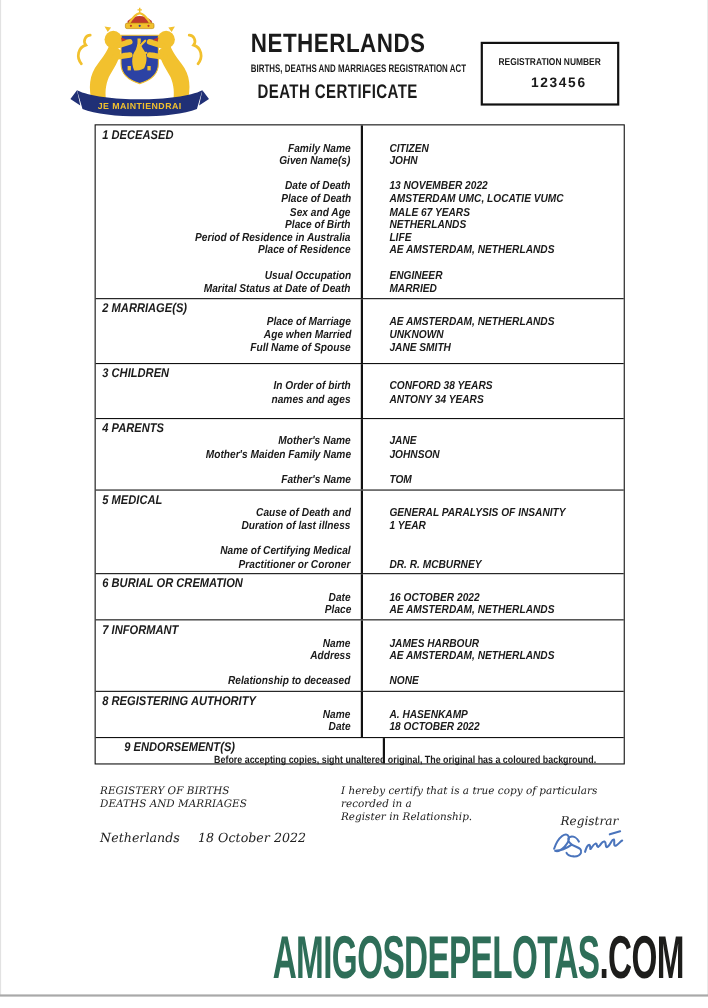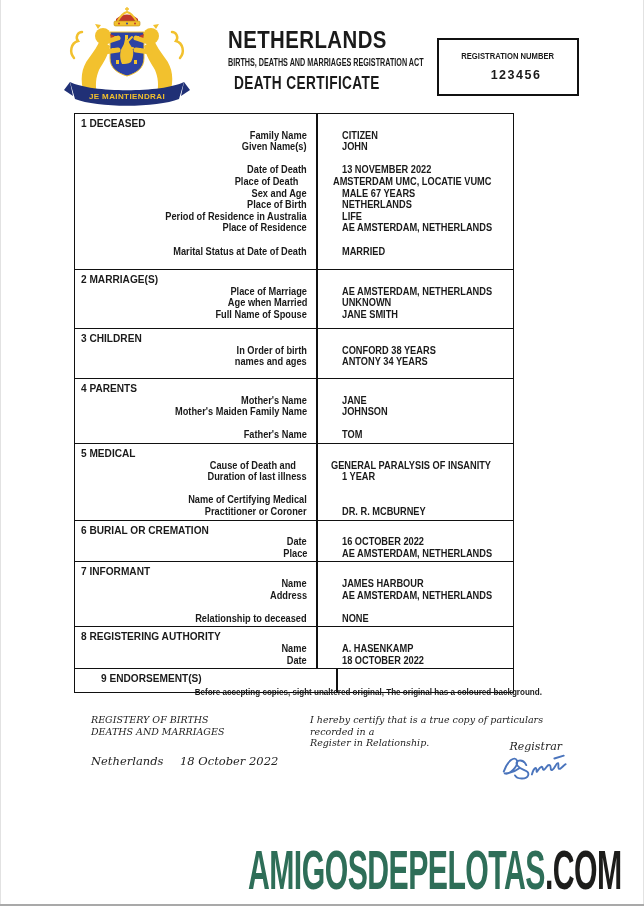--- a/index.html
+++ b/index.html
@@ -14,28 +14,28 @@
   .sx2{display:inline-block;transform:scaleX(0.85);white-space:nowrap;}
   .sx3{display:inline-block;transform:scaleX(0.76);white-space:nowrap;}
   .sx4{display:inline-block;transform:scaleX(0.72);white-space:nowrap;}
 
   
   .coat{position:absolute;left:62px;top:6px;width:130px;height:106px;}
   .head-center{position:absolute;left:190px;top:27px;width:234px;text-align:center;}
   .country{font-size:24px;font-weight:700;line-height:26px;letter-spacing:0.5px;}
   .act{font-size:10px;font-weight:700;line-height:13px;margin-top:3px;}
   .doc-title{font-size:18px;font-weight:700;line-height:20px;margin-top:4px;letter-spacing:0.5px;}
-  .reg-box{position:absolute;left:437px;top:38px;width:142px;height:58px;border:2px solid #111;
+  .reg-box{position:absolute;left:437px;top:38px;width:126px;height:58px;border:2px solid #111;
            box-sizing:border-box;text-align:center;}
   .reg-label{margin-top:11px;font-size:9px;font-weight:700;}
   .reg-value{margin-top:7px;font-size:12.5px;font-weight:700;letter-spacing:1.5px;margin-left:16px;}
 
   
-  .cert-table{position:absolute;left:74px;top:113px;width:440px;border:1.5px solid #111;
-              box-sizing:border-box;}
+  .cert-table{position:absolute;left:86px;top:113px;width:482px;border:1.5px solid #111;
+              box-sizing:border-box;font-style:italic;}
   .row{position:relative;padding:4px 0 2px;border-bottom:1.5px solid #111;box-sizing:border-box;}
   .row:last-child{border-bottom:none;}
   .vdiv{position:absolute;left:241px;top:0;bottom:0;width:1.5px;background:#111;}
   .sec-title{position:absolute;left:6px;top:3px;font-size:11.5px;font-weight:700;}
   .sec-title .sx{transform-origin:0 50%;}
   .line{display:flex;height:11.6px;line-height:11.6px;font-size:10.5px;font-weight:700;}
   .lbl{width:232px;text-align:right;padding-right:22px;}
   .lbl .sx{transform-origin:100% 50%;}
   .val{flex:1;padding-left:13px;white-space:nowrap;}
   .val .sx{transform-origin:0 50%;}
@@ -155,20 +155,24 @@
         </div>
         <div class="line">
           <span class="lbl"><span class="sx">Place of Residence</span></span>
           <span class="val"><span class="sx">AE AMSTERDAM, NETHERLANDS</span></span>
         </div>
         <div class="line">
           <span class="lbl"><span class="sx"></span></span>
           <span class="val"><span class="sx"></span></span>
         </div>
         <div class="line">
+          <span class="lbl"><span class="sx">Usual Occupation</span></span>
+          <span class="val"><span class="sx">ENGINEER</span></span>
+        </div>
+        <div class="line">
           <span class="lbl"><span class="sx">Marital Status at Date of Death</span></span>
           <span class="val"><span class="sx">MARRIED</span></span>
         </div>
       </div>
       <div class="row" style="min-height: 59px;">
         <div class="sec-title"><span class="sx">2 MARRIAGE(S)</span></div>
         <div class="vdiv"></div>
         <div class="line">
           <span class="lbl"><span class="sx"></span></span>
           <span class="val"><span class="sx"></span></span>

